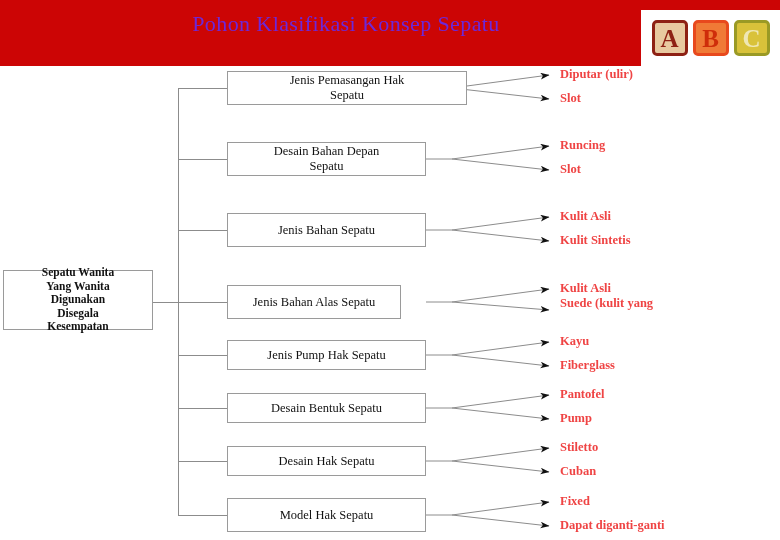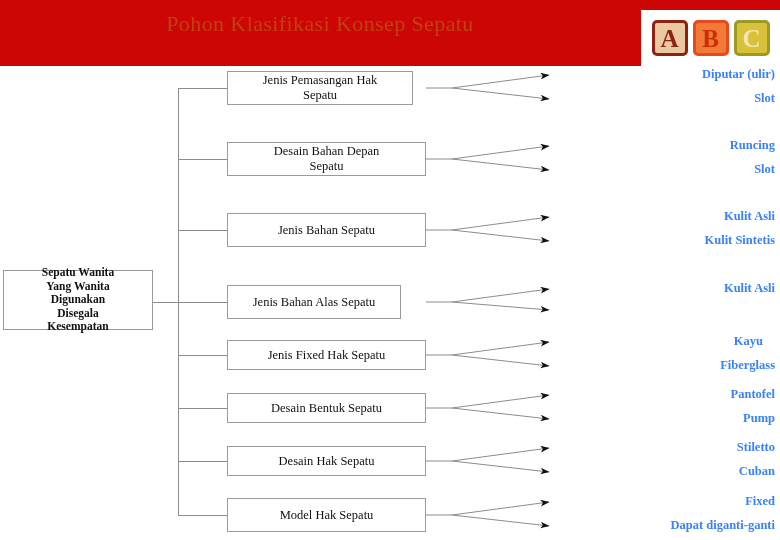--- a/index.html
+++ b/index.html
@@ -24,23 +24,24 @@
     background: #cc0505;
   }
   #title-text {
     position: absolute;
     left: 0; top: 11px;
     width: 640px;
     text-align: center;
     font-family: "Liberation Serif", "DejaVu Serif", serif;
     font-size: 22px;
     font-weight: 400;
-    color: #c2410c;
+    color: #6d28d9;
     letter-spacing: 0.4px;
     white-space: nowrap;
+    padding-left: 26px;
   }
   
   #abc-logo {
     position: absolute;
     left: 641px; top: 10px;
     width: 139px;
     height: 56px;
     background: #ffffff;
     display: flex;
     align-items: center;
@@ -102,25 +103,25 @@
   }
   .branch-box {
     font-size: 12.5px;
     font-weight: normal;
     line-height: 1.2;
     padding: 2px 8px;
   }
   .leaf-label {
     position: absolute;
     box-sizing: border-box;
-    text-align: right;
+    text-align: left;
     font-family: "Liberation Serif", "DejaVu Serif", serif;
     font-size: 12.5px;
     font-weight: bold;
-    color: #3b82f6;
+    color: #ef4444;
     line-height: 1.15;
   }
 </style>
 </head>
 <body>
 
 <div id="slide">
 
   <div id="header-bar"></div>
 
@@ -182,21 +183,21 @@
       <div>
         <div>Sepatu Wanita</div>
         <div>Yang Wanita</div>
         <div>Digunakan</div>
         <div>Disegala</div>
         <div>Kesempatan</div>
       </div>
     </div>
 
   <div id="branch-layer">
-      <div class="node-box branch-box" style="left: 227px; top: 71px; width: 186px; height: 34px;">
+      <div class="node-box branch-box" style="left: 227px; top: 71px; width: 240px; height: 34px;">
         <div>
           <div>Jenis Pemasangan Hak</div>
           <div>Sepatu</div>
         </div>
       </div>
       <div class="node-box branch-box" style="left: 227px; top: 142px; width: 199px; height: 34px;">
         <div>
           <div>Desain Bahan Depan</div>
           <div>Sepatu</div>
         </div>
@@ -206,21 +207,21 @@
           <div>Jenis Bahan Sepatu</div>
         </div>
       </div>
       <div class="node-box branch-box" style="left: 227px; top: 285px; width: 174px; height: 34px;">
         <div>
           <div>Jenis Bahan Alas Sepatu</div>
         </div>
       </div>
       <div class="node-box branch-box" style="left: 227px; top: 340px; width: 199px; height: 30px;">
         <div>
-          <div>Jenis Fixed Hak Sepatu</div>
+          <div>Jenis Pump Hak Sepatu</div>
         </div>
       </div>
       <div class="node-box branch-box" style="left: 227px; top: 393px; width: 199px; height: 30px;">
         <div>
           <div>Desain Bentuk Sepatu</div>
         </div>
       </div>
       <div class="node-box branch-box" style="left: 227px; top: 446px; width: 199px; height: 30px;">
         <div>
           <div>Desain Hak Sepatu</div>
@@ -248,22 +249,23 @@
       <div class="leaf-label" style="left: 560px; width: 215px; top: 209px;">
         <div>Kulit Asli</div>
       </div>
       <div class="leaf-label" style="left: 560px; width: 215px; top: 233px;">
         <div>Kulit Sintetis</div>
       </div>
       <div class="leaf-label" style="left: 560px; width: 215px; top: 281px;">
         <div>Kulit Asli</div>
       </div>
       <div class="leaf-label" style="left: 560px; width: 215px; top: 296px;">
-      </div>
-      <div class="leaf-label" style="left: 548px; width: 215px; top: 334px;">
+        <div>Suede (kulit yang</div>
+      </div>
+      <div class="leaf-label" style="left: 560px; width: 215px; top: 334px;">
         <div>Kayu</div>
       </div>
       <div class="leaf-label" style="left: 560px; width: 215px; top: 358px;">
         <div>Fiberglass</div>
       </div>
       <div class="leaf-label" style="left: 560px; width: 215px; top: 387px;">
         <div>Pantofel</div>
       </div>
       <div class="leaf-label" style="left: 560px; width: 215px; top: 411px;">
         <div>Pump</div>

